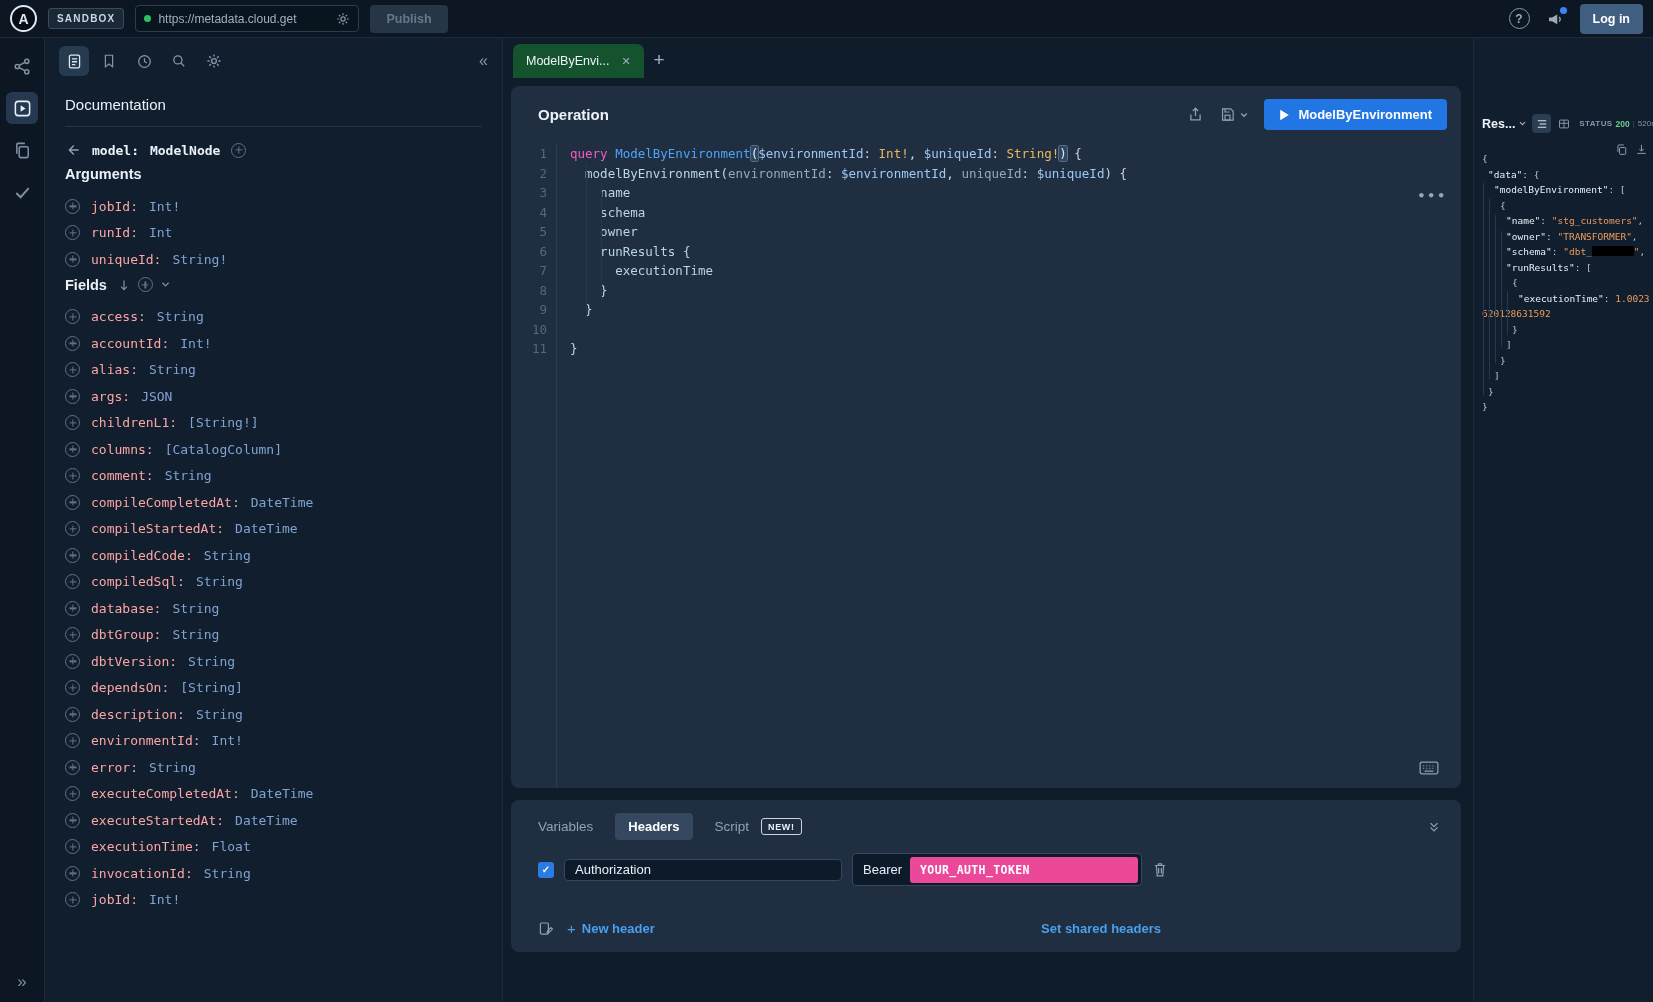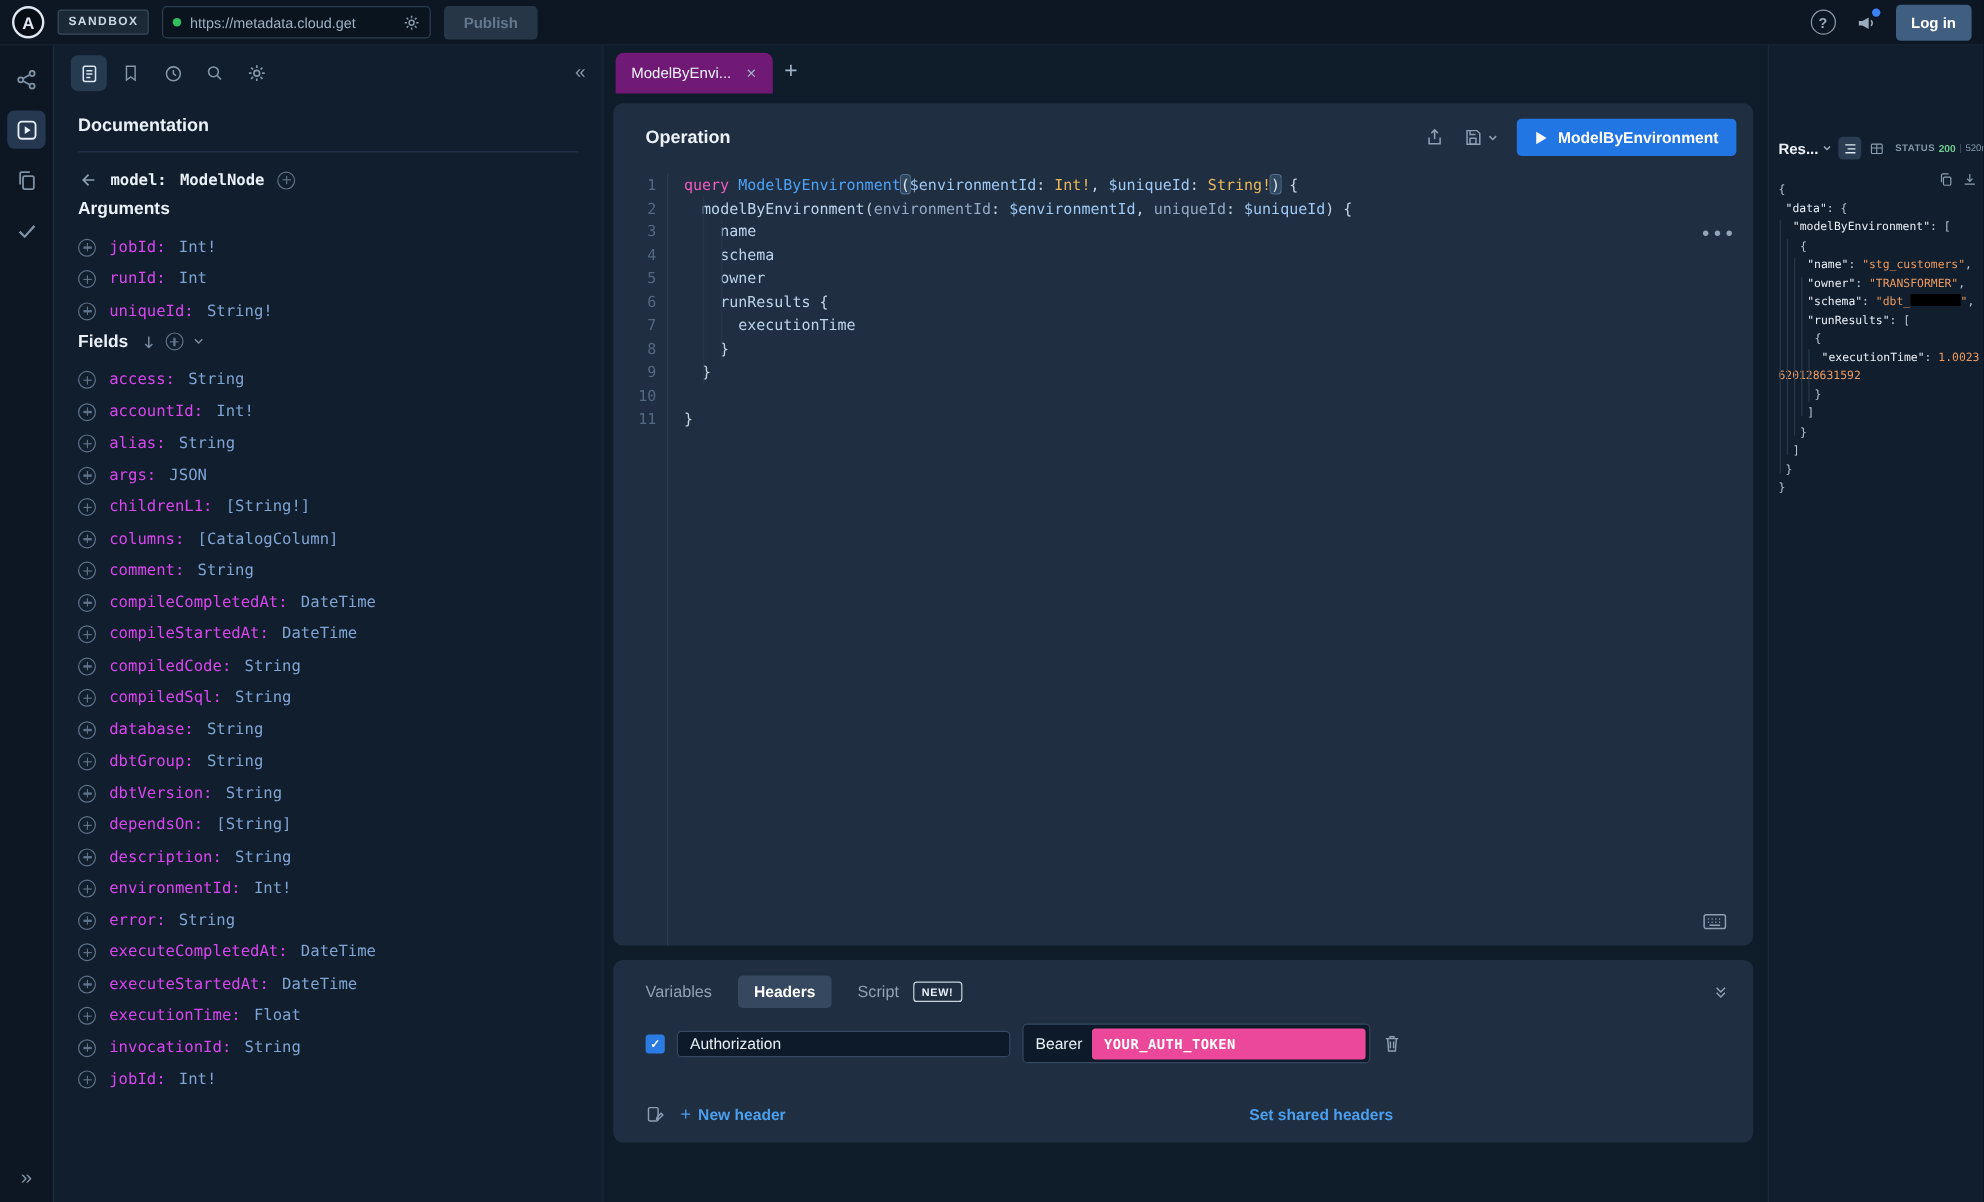--- a/index.html
+++ b/index.html
@@ -41,36 +41,36 @@
   .rail-expand{color:#7e90a4;font-size:17px;padding-bottom:2px}
 
   
   .docs{width:458px;flex:none;background:#111e2d;border-right:1px solid #1c2a39;display:flex;
     flex-direction:column;overflow:hidden}
   .docs-toolbar{height:46px;flex:none;display:flex;align-items:center;gap:5px;padding:0 14px}
   .tool-btn{width:30px;height:30px;border-radius:6px;display:flex;align-items:center;justify-content:center;color:#8496aa}
   .tool-btn.active{background:#263a50;color:#dce7f2}
   .tool-collapse{margin-left:auto;color:#8496aa;font-size:16px}
   .docs-content{flex:1;overflow:hidden;padding:6px 20px 0}
-  .docs-title{font-size:15px;font-weight:700;color:#eaf1f8;padding:6px 0 13px;border-bottom:1px solid #24344a}
+  .docs-title{font-size:15px;font-weight:400;color:#eaf1f8;padding:6px 0 13px;border-bottom:1px solid #24344a}
   .model-row{display:flex;align-items:center;gap:11px;padding:15px 0 4px;color:#8ea0b4}
   .model-name{font-family:"DejaVu Sans Mono",monospace;font-size:13px;font-weight:700;color:#eaf1f8}
   .section-title{font-size:14.5px;font-weight:700;color:#eaf1f8;margin:4px 0 11px;display:flex;align-items:center;gap:10px}
   .head-icons{display:flex;align-items:center;gap:7px;color:#7e90a4}
   .doc-row{display:flex;align-items:center;gap:11px;height:26.5px;font-family:"DejaVu Sans Mono",monospace;font-size:13px}
   .plus-circle{width:15px;height:15px;flex:none;border:1.2px solid #5f7288;border-radius:50%;position:relative}
   .plus-circle::before{content:"";position:absolute;left:50%;top:50%;width:7px;height:1.3px;background:#5f7288;transform:translate(-50%,-50%)}
   .plus-circle::after{content:"";position:absolute;left:50%;top:50%;width:1.3px;height:7px;background:#5f7288;transform:translate(-50%,-50%)}
-  .doc-name{color:#d946ef}
+  .doc-name{color:#fca5a5}
   .doc-type{color:#7fa3d2}
 
   
   .workspace{flex:1;min-width:0;display:flex;flex-direction:column;background:#0f1c2a}
   .tabbar{height:40px;flex:none;display:flex;align-items:flex-end;padding-left:10px;gap:10px}
-  .tab{display:flex;align-items:center;gap:12px;background:#701a75;border-radius:7px 7px 0 0;padding:0 13px;height:34px}
+  .tab{display:flex;align-items:center;gap:12px;background:#14532d;border-radius:7px 7px 0 0;padding:0 13px;height:34px}
   .tab-title{font-size:12.5px;color:#edf3f9;max-width:118px;white-space:nowrap;overflow:hidden}
   .tab-close{color:#9fb0c2;font-size:11px}
   .tab-add{color:#9fb0c2;font-size:19px;padding-bottom:7px}
   .cards{flex:1;min-height:0;display:flex;flex-direction:column;gap:12px;padding:8px 12px 50px 8px}
   .op-card{flex:1;min-height:0;background:#1f2e40;border-radius:8px;display:flex;flex-direction:column;position:relative}
   .op-header{flex:none;display:flex;align-items:center;gap:14px;padding:13px 14px 8px 27px}
   .op-title{font-size:15px;font-weight:700;color:#ecf2f9}
   .op-actions{margin-left:auto;display:flex;align-items:center;gap:15px;color:#8ea0b4}
   .save-group{display:flex;align-items:center;gap:3px}
   .btn-run{display:flex;align-items:center;gap:8px;background:#2276e4;color:#fff;font-size:13px;

